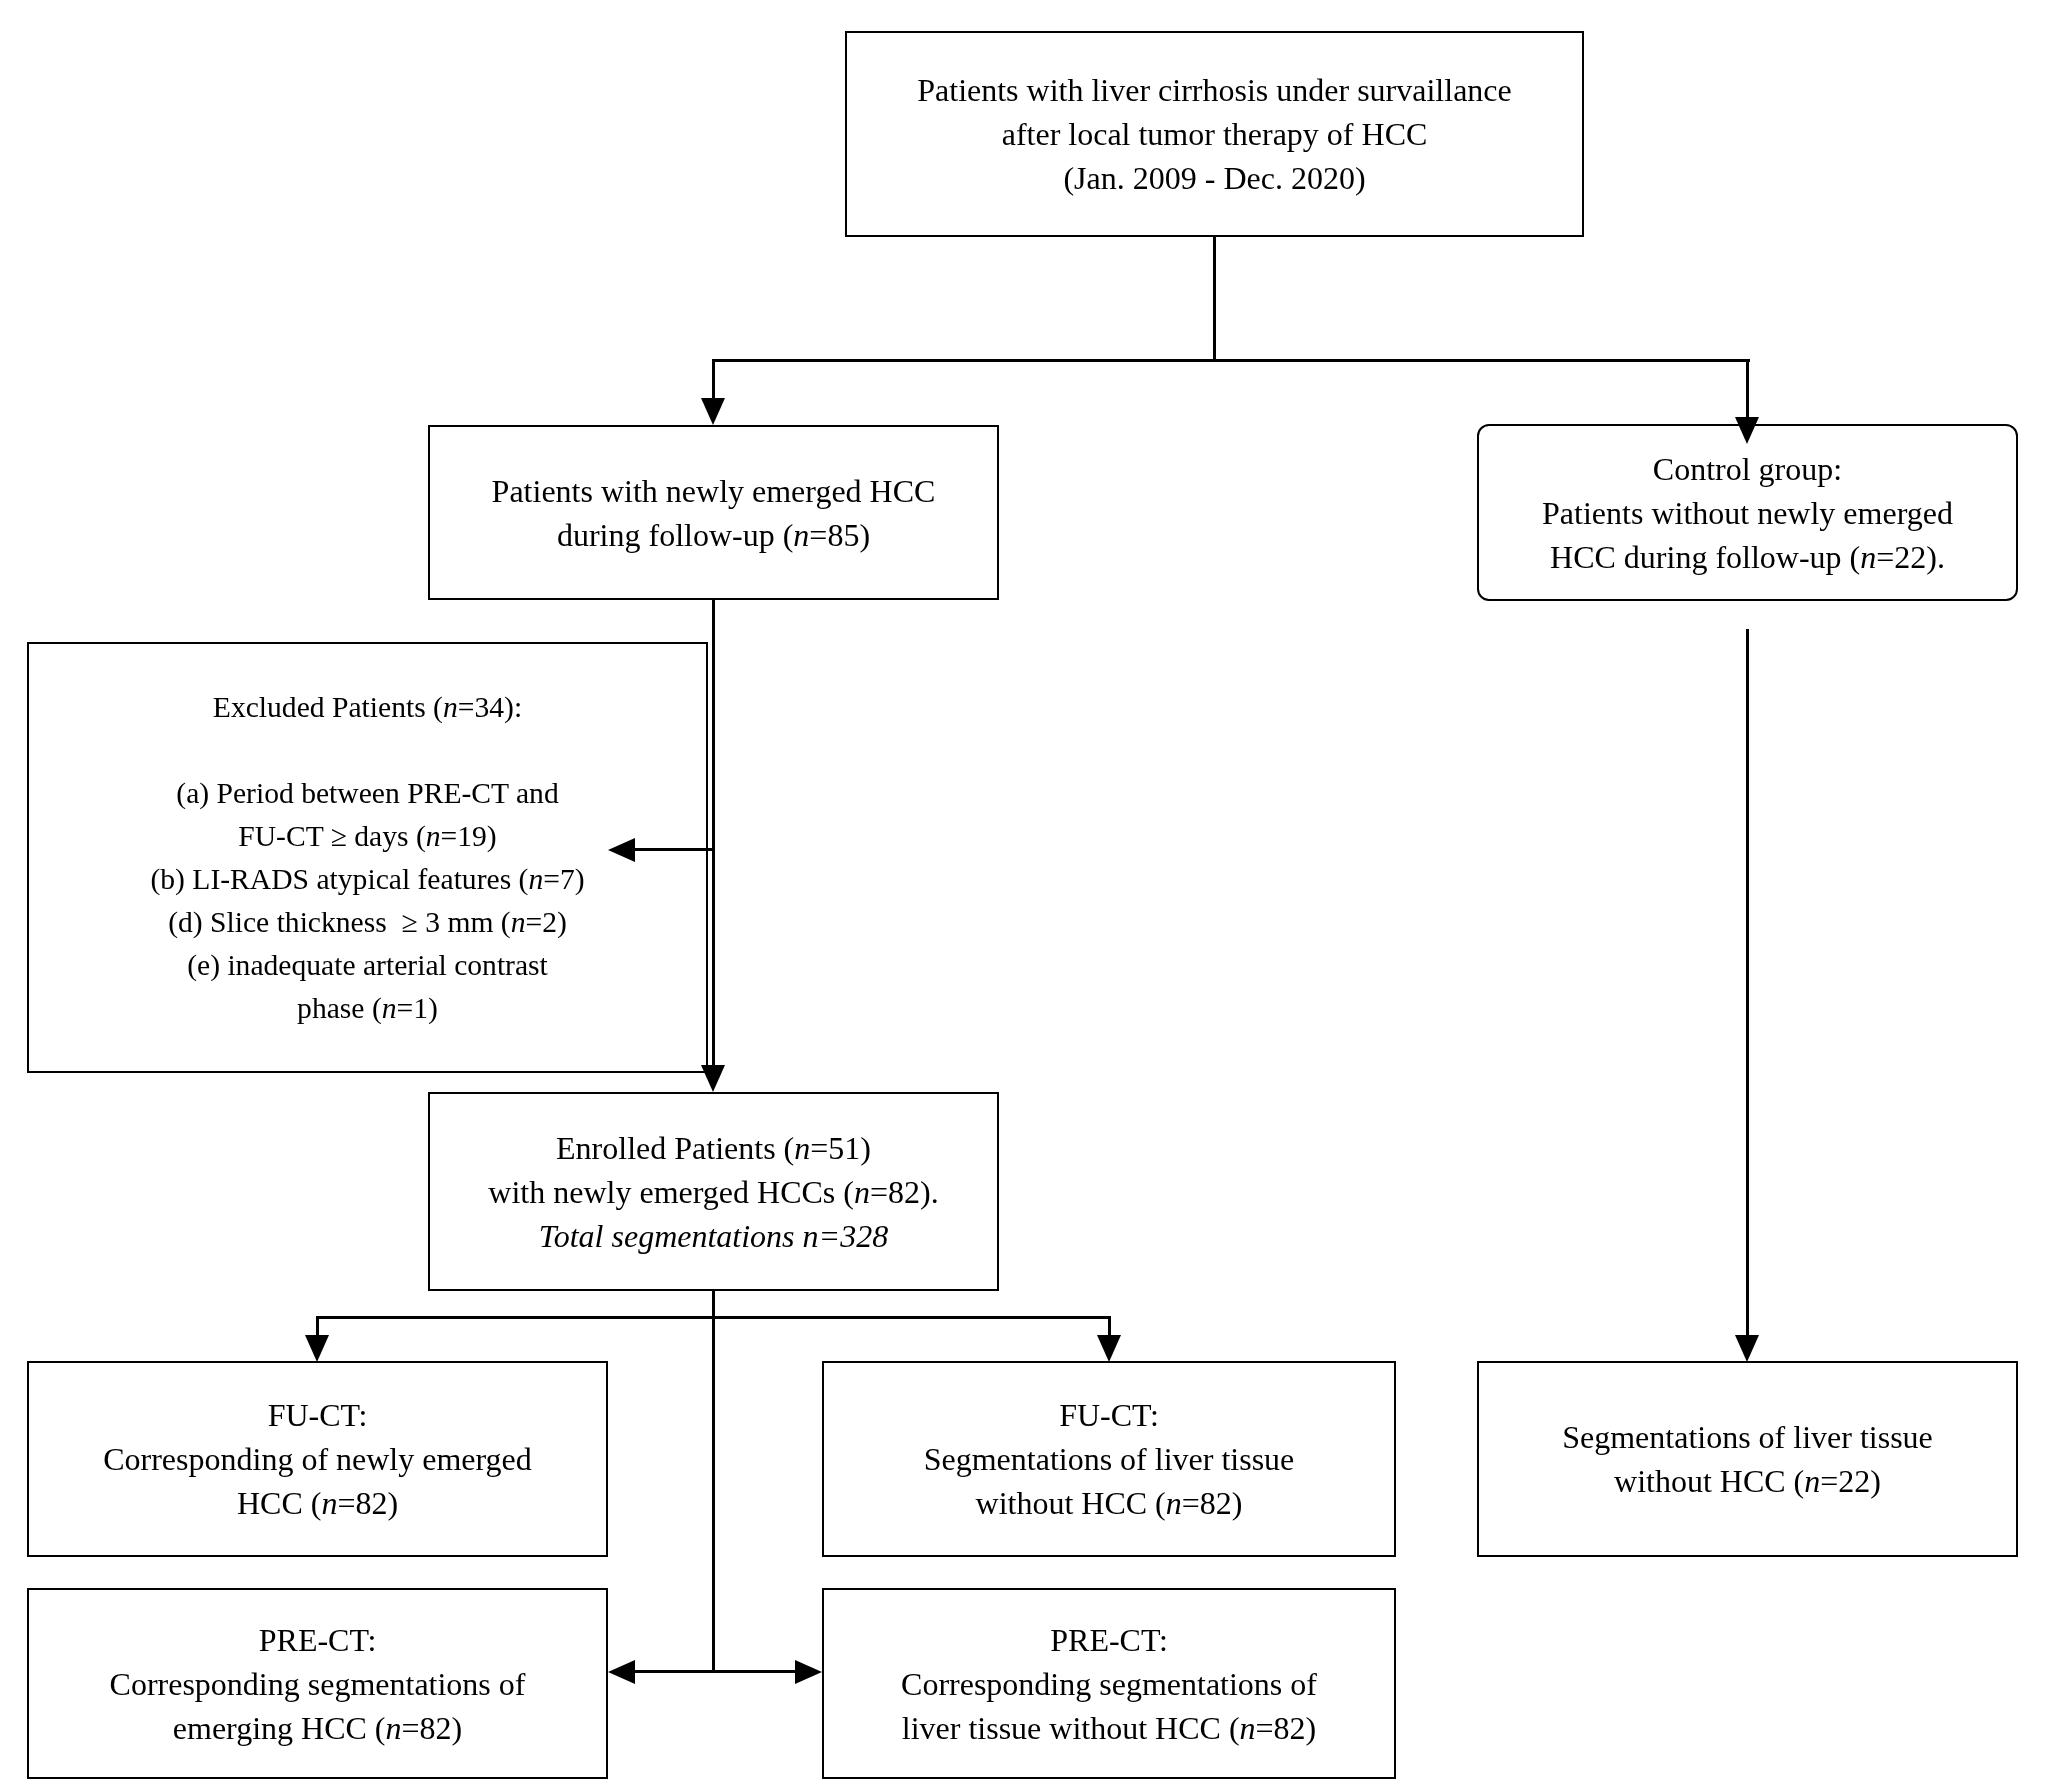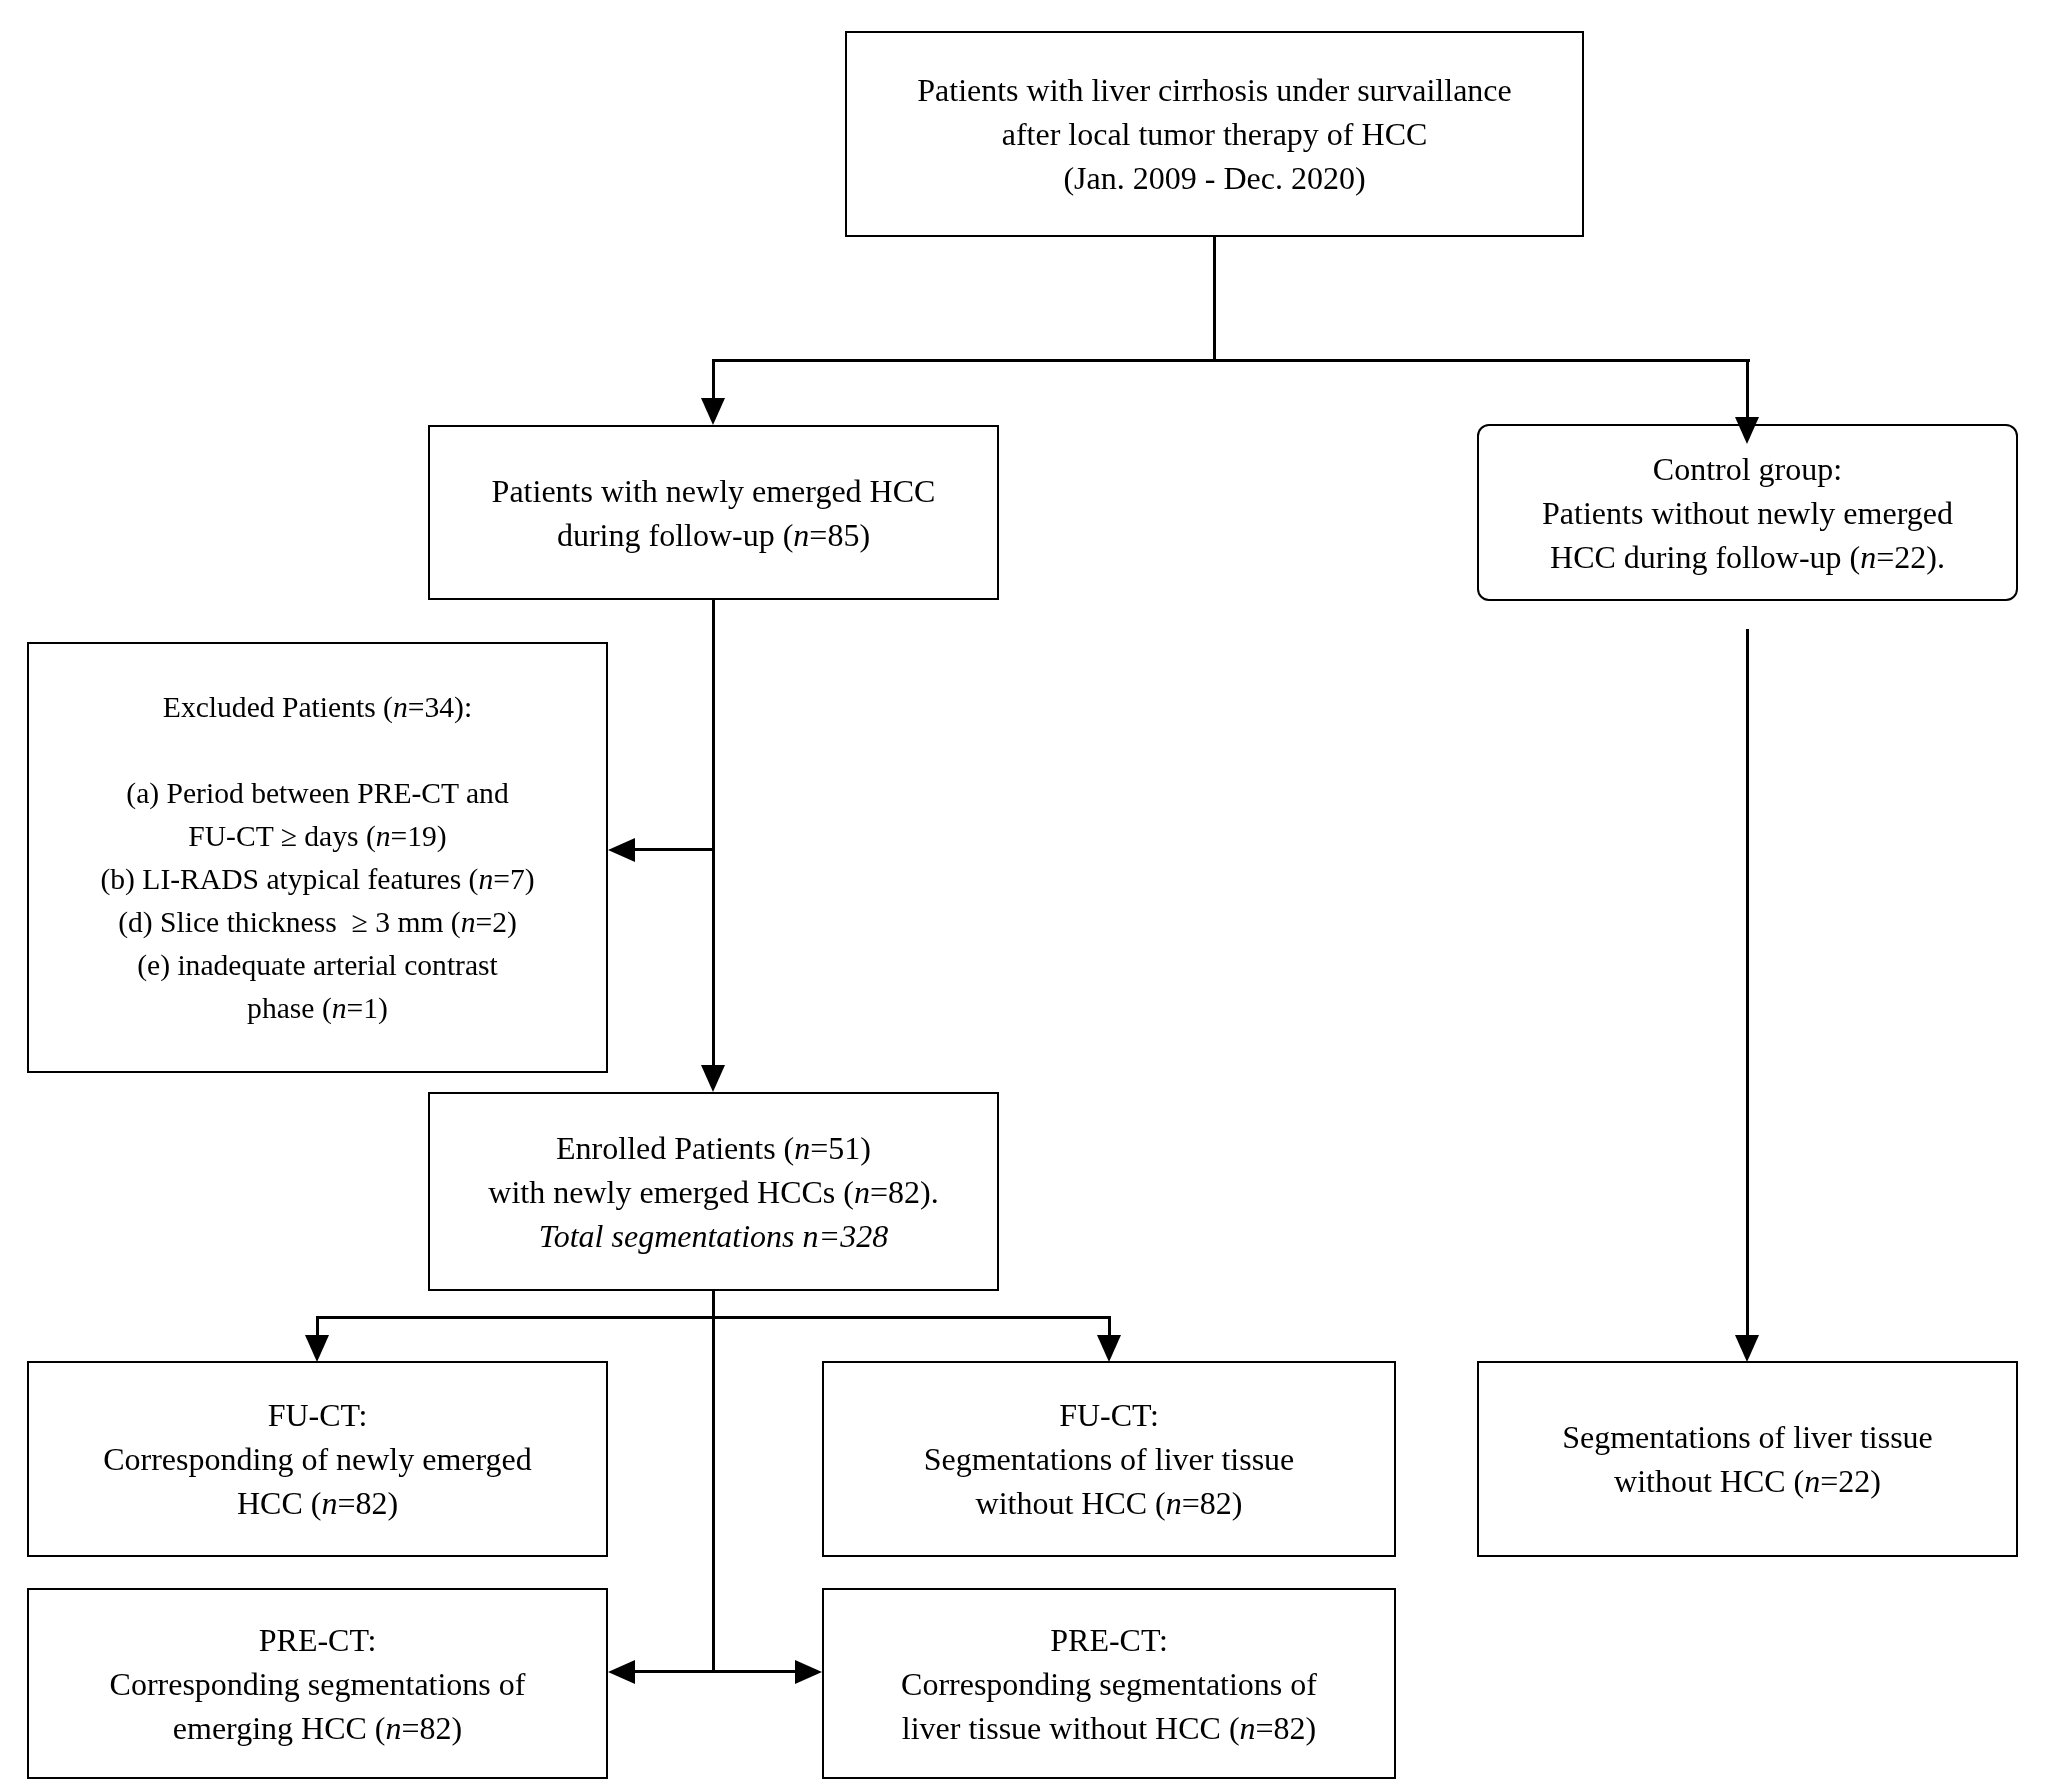--- a/index.html
+++ b/index.html
@@ -26,21 +26,21 @@
   .line { position: absolute; background: #000000; }
   .arrow { position: absolute; width: 0; height: 0; }
   .arrow.down  { border-left: 12px solid transparent; border-right: 12px solid transparent; border-top: 27px solid #000000; }
   .arrow.left  { border-top: 12px solid transparent; border-bottom: 12px solid transparent; border-right: 27px solid #000000; }
   .arrow.right { border-top: 12px solid transparent; border-bottom: 12px solid transparent; border-left: 27px solid #000000; }
 
   
   #box-top        { left: 845px; top: 31px;   width: 739px; height: 206px; text-align: right; }
   #box-newly      { left: 428px;  top: 425px;  width: 571px; height: 175px; }
   #box-control    { left: 1477px; top: 424px;  width: 541px; height: 177px; border-radius: 12px; }
-  #box-excluded   { left: 27px;   top: 642px; width: 581px; height: 431px; font-size: 29.6px; line-height: 43px; }
+  #box-excluded   { left: 27px;   top: 642px; width: 681px; height: 431px; font-size: 29.6px; line-height: 43px; }
   #box-enrolled   { left: 428px;  top: 1092px; width: 571px; height: 199px; }
   #box-fuct-left  { left: 27px;   top: 1361px; width: 581px; height: 196px; }
   #box-fuct-mid   { left: 822px; top: 1361px; width: 574px; height: 196px; }
   #box-seg-right  { left: 1477px; top: 1361px; width: 541px; height: 196px; }
   #box-prect-left { left: 27px;   top: 1588px; width: 581px; height: 191px; }
   #box-prect-mid  { left: 822px; top: 1588px; width: 574px; height: 191px; }
 
   
   #c-top-v     { left: 1213px; top: 237px;  width: 2.8px;    height: 123px; }
   #c-branch1-h { left: 713px; top: 359px;  width: 1037px; height: 2.8px; }

